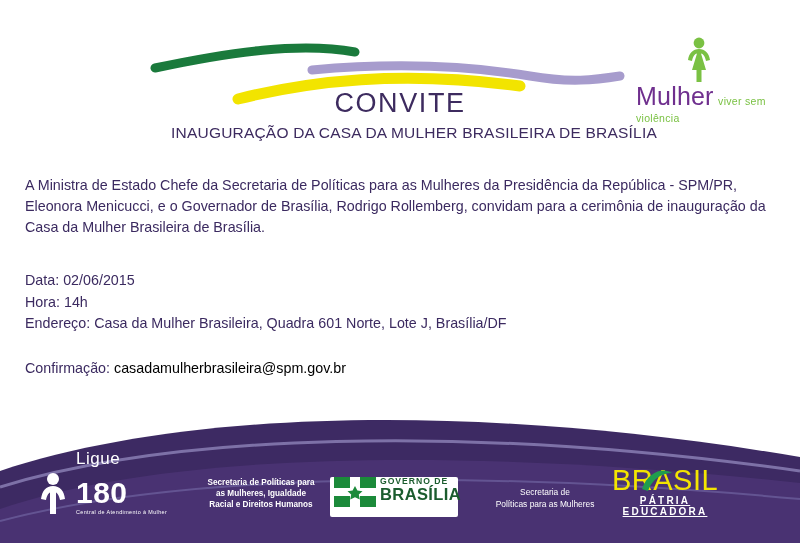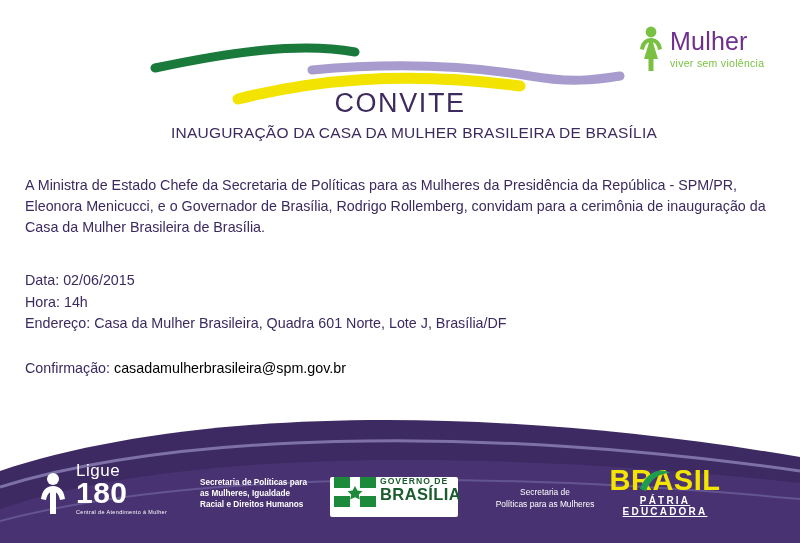--- a/index.html
+++ b/index.html
@@ -23,25 +23,26 @@
     position: absolute;
     left: 0;
     top: 0;
     width: 800px;
     height: 120px;
   }
   
   .mulher-logo {
     position: absolute;
     right: 34px;
-    top: 20px;
+    top: 36px;
     width: 130px;
     height: 58px;
     display: flex;
     align-items: center;
+    flex-direction: column;
   }
   .mulher-mark {
     width: 30px;
     height: 48px;
     flex: none;
     margin-right: 4px;
   }
   .mulher-text {
     display: block;
     line-height: 1;
@@ -136,32 +137,33 @@
   .ligue-t1 {
     font-size: 17px;
     line-height: 17px;
     letter-spacing: .5px;
   }
   .ligue-t2 {
     font-size: 30px;
     line-height: 28px;
     font-weight: bold;
     letter-spacing: .5px;
+    margin-top: 12px;
   }
   .ligue-t3 {
     font-size: 5.4px;
     letter-spacing: .4px;
     margin-top: 2px;
   }
   .spm-block {
     position: absolute;
     left: 200px;
     bottom: 33px;
     width: 122px;
-    text-align: left;
+    text-align: center;
     color: #ffffff;
     font-size: 8.2px;
     line-height: 11px;
     font-weight: bold;
   }
   .gov-bsb {
     position: absolute;
     left: 330px;
     bottom: 26px;
     width: 128px;
@@ -206,21 +208,21 @@
   .spm2 .l2 { font-weight: normal; }
   .brasil {
     position: absolute;
     left: 600px;
     bottom: 26px;
     width: 130px;
     text-align: center;
   }
   .brasil-word {
     font-size: 29px;
-    font-weight: bold;
+    font-weight: normal;
     color: #f4e500;
     letter-spacing: .5px;
     line-height: 30px;
     position: relative;
     display: inline-block;
   }
   .brasil-sub {
     font-size: 10px;
     letter-spacing: 2.2px;
     color: #ffffff;

